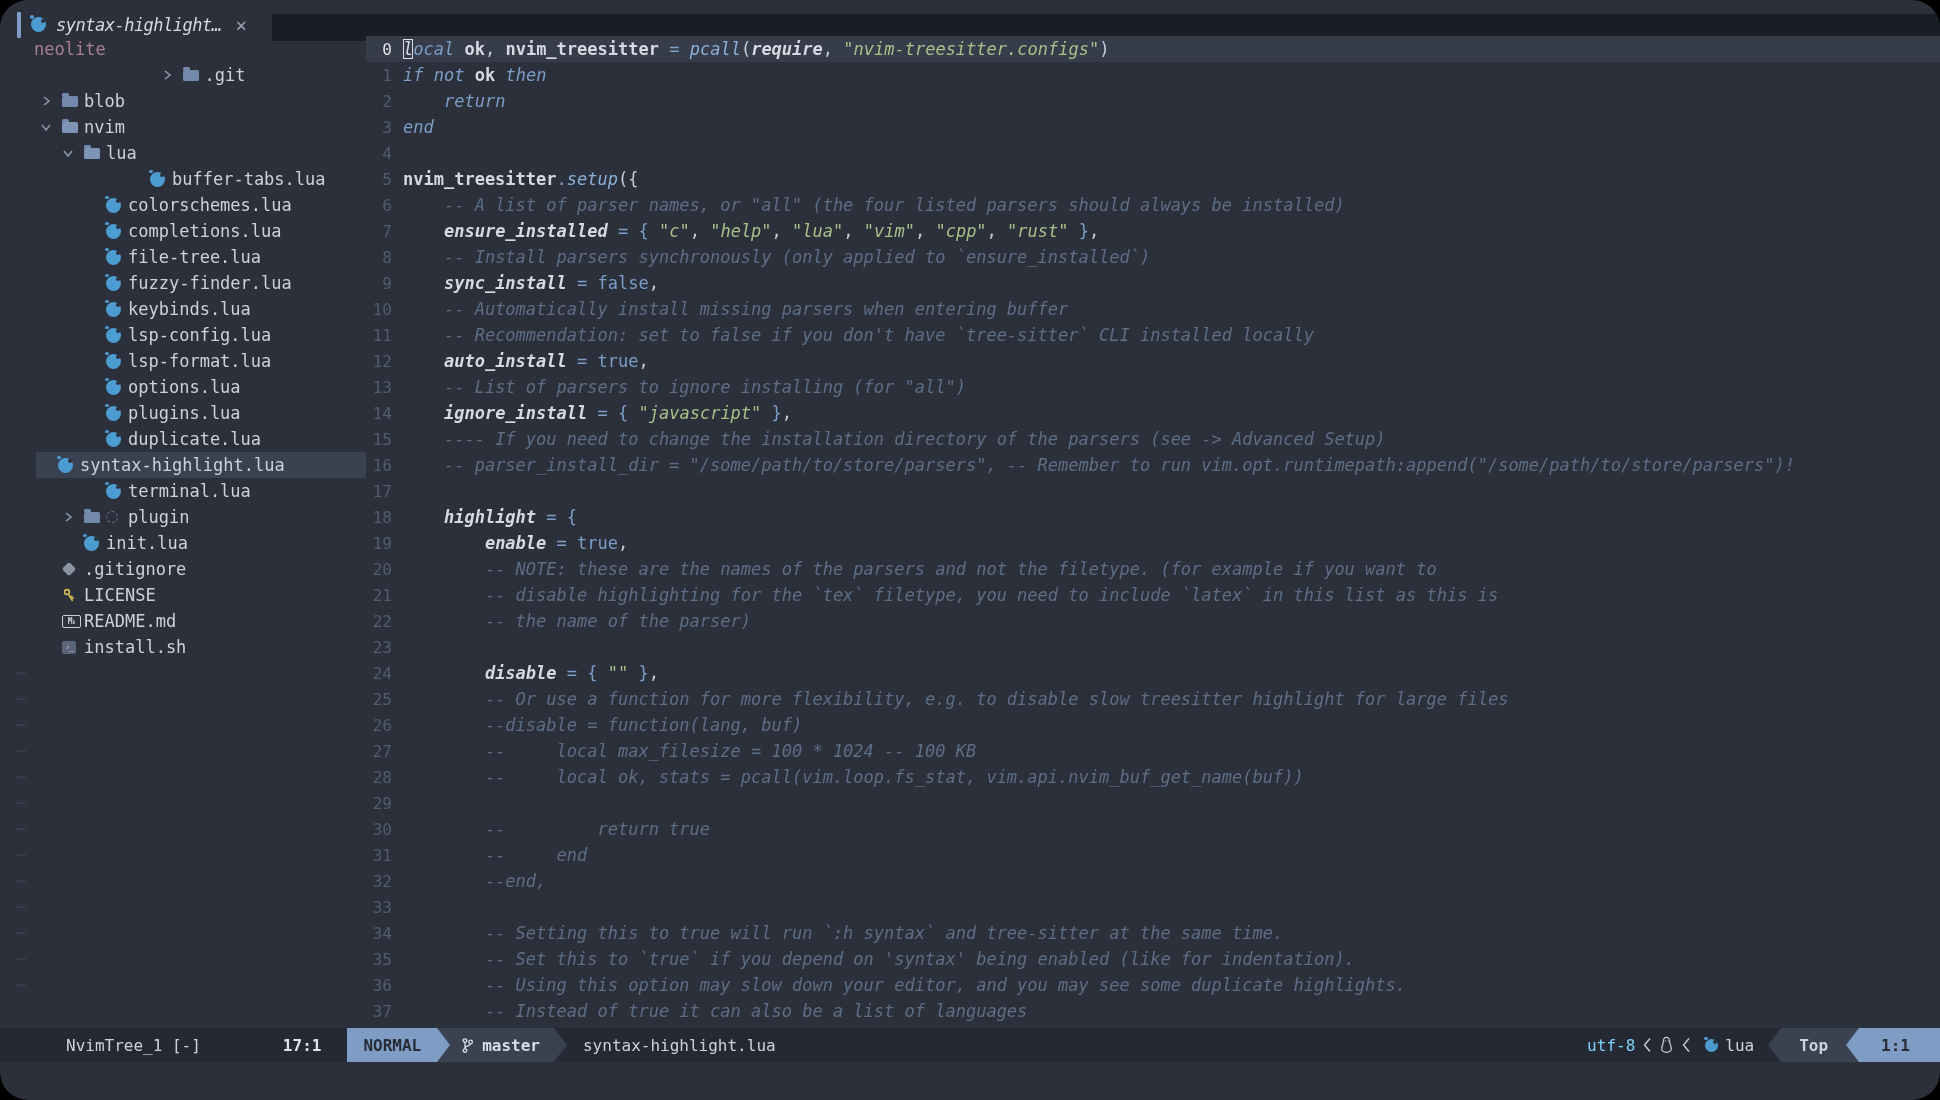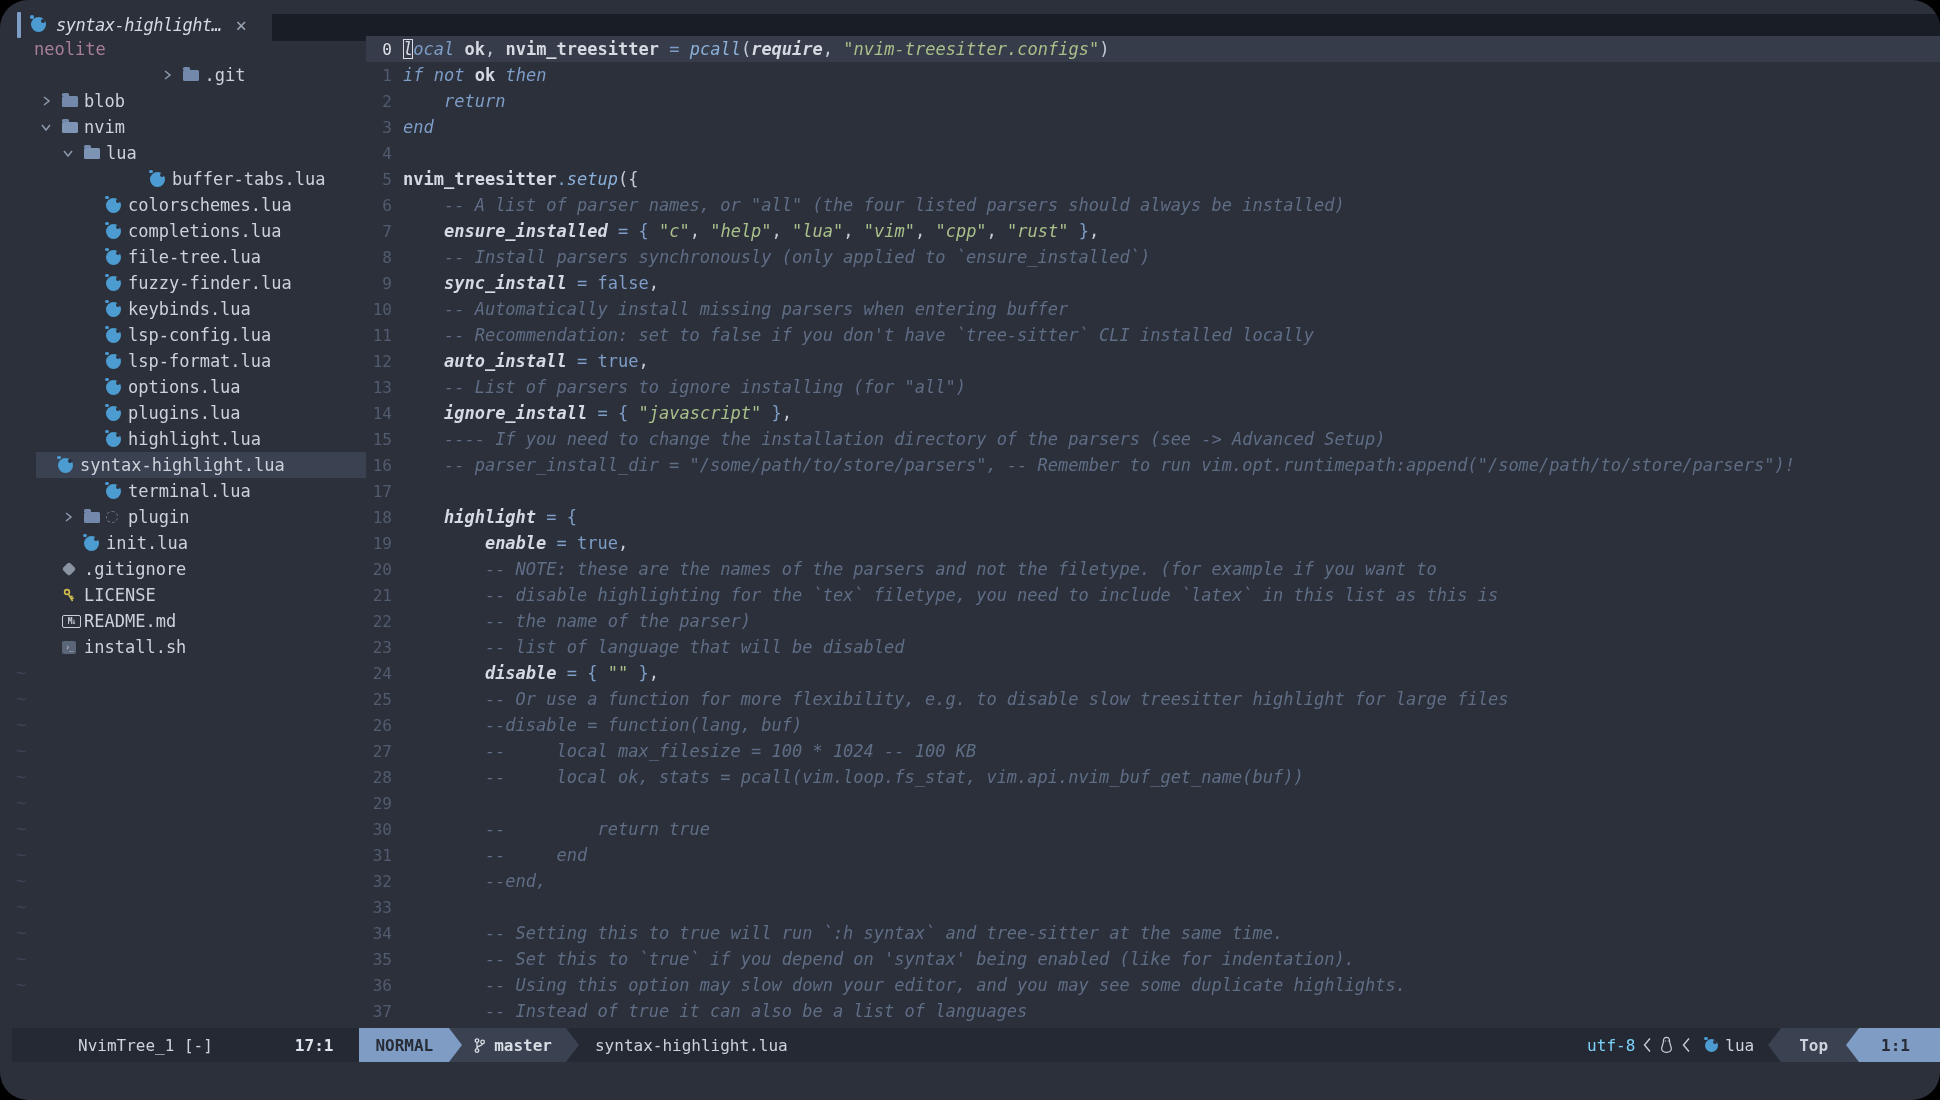--- a/index.html
+++ b/index.html
@@ -60,21 +60,21 @@
   .tk-id{color:var(--fg);font-weight:bold}
   .tk-fld{color:var(--fg);font-weight:bold;font-style:italic}
   .tk-str{color:var(--green);font-style:italic}
   .tk-com{color:var(--com);font-style:italic}
   .tk-pl{color:var(--fg-dim)}
   .tk-op{color:var(--blue)}
   .tk-bool{color:var(--blue)}
   .tk-cursor{color:var(--fg);font-style:italic;outline:1.5px solid #d8dde6;outline-offset:-1px}
 
   
-  .statusline{position:absolute;left:12px;right:0;top:1028px;height:34px;background:var(--slbg);display:flex;align-items:stretch;font-size:16px;color:#cdd3dc}
+  .statusline{position:absolute;left:0;right:0;top:1028px;height:34px;background:var(--slbg);display:flex;align-items:stretch;font-size:16px;color:#cdd3dc}
   .sl-left{display:flex;align-items:center}
   .sl-right{display:flex;align-items:center;margin-left:auto}
   .sl-item{display:flex;align-items:center}
   .sl-explorer{margin-left:66px}
   .sl-pos{margin-left:82px;font-weight:bold;color:#dfe3ea}
   .seg{display:flex;align-items:center;height:34px}
   .seg.mode{background:var(--slblue);color:var(--sldark);font-weight:bold;padding:0 16px;margin-left:26px}
   .seg.branch{background:var(--slseg);padding:0 14px 0 10px;font-weight:bold;color:#d9dee6;gap:7px}
   .seg.top{background:var(--slseg);padding:0 18px;font-weight:bold}
   .seg.ruler{background:var(--slblue);color:var(--sldark);font-weight:bold;padding:0 30px 0 22px}
@@ -223,21 +223,21 @@
             <span class="tree-icon">
               <span class="ic-lua"></span>
             </span>
             <span class="tree-label">plugins.lua</span>
           </div>
           <div class="tree-row" style="padding-left: 84px;">
             <span class="slot"></span>
             <span class="tree-icon">
               <span class="ic-lua"></span>
             </span>
-            <span class="tree-label">highlight.lua</span>
+            <span class="tree-label">duplicate.lua</span>
           </div>
           <div class="tree-row selected" style="padding-left: 48px;">
             <span class="slot"></span>
             <span class="tree-icon">
               <span class="ic-lua"></span>
             </span>
             <span class="tree-label">syntax-highlight.lua</span>
           </div>
           <div class="tree-row" style="padding-left: 84px;">
             <span class="slot"></span>
@@ -334,21 +334,21 @@
         <div class="eline"><span class="ln">13</span><span class="lcode"><span class="tk-pl">    </span><span class="tk-com">-- List of parsers to ignore installing (for "all")</span></span></div>
         <div class="eline"><span class="ln">14</span><span class="lcode"><span class="tk-pl">    </span><span class="tk-fld">ignore_install</span><span class="tk-pl"> </span><span class="tk-op">=</span><span class="tk-pl"> </span><span class="tk-op">{</span><span class="tk-pl"> </span><span class="tk-str">"javascript"</span><span class="tk-pl"> </span><span class="tk-op">}</span><span class="tk-pl">,</span></span></div>
         <div class="eline"><span class="ln">15</span><span class="lcode"><span class="tk-pl">    </span><span class="tk-com">---- If you need to change the installation directory of the parsers (see -&gt; Advanced Setup)</span></span></div>
         <div class="eline"><span class="ln">16</span><span class="lcode"><span class="tk-pl">    </span><span class="tk-com">-- parser_install_dir = "/some/path/to/store/parsers", -- Remember to run vim.opt.runtimepath:append("/some/path/to/store/parsers")!</span></span></div>
         <div class="eline"><span class="ln">17</span><span class="lcode"></span></div>
         <div class="eline"><span class="ln">18</span><span class="lcode"><span class="tk-pl">    </span><span class="tk-fld">highlight</span><span class="tk-pl"> </span><span class="tk-op">=</span><span class="tk-pl"> </span><span class="tk-op">{</span></span></div>
         <div class="eline"><span class="ln">19</span><span class="lcode"><span class="tk-pl">        </span><span class="tk-fld">enable</span><span class="tk-pl"> </span><span class="tk-op">=</span><span class="tk-pl"> </span><span class="tk-bool">true</span><span class="tk-pl">,</span></span></div>
         <div class="eline"><span class="ln">20</span><span class="lcode"><span class="tk-pl">        </span><span class="tk-com">-- NOTE: these are the names of the parsers and not the filetype. (for example if you want to</span></span></div>
         <div class="eline"><span class="ln">21</span><span class="lcode"><span class="tk-pl">        </span><span class="tk-com">-- disable highlighting for the `tex` filetype, you need to include `latex` in this list as this is</span></span></div>
         <div class="eline"><span class="ln">22</span><span class="lcode"><span class="tk-pl">        </span><span class="tk-com">-- the name of the parser)</span></span></div>
-        <div class="eline"><span class="ln">23</span><span class="lcode"><span class="tk-pl">        </span><span class="tk-com">-- list of language that will be disabled</span></span></div>
+        <div class="eline"><span class="ln">23</span></div>
         <div class="eline"><span class="ln">24</span><span class="lcode"><span class="tk-pl">        </span><span class="tk-fld">disable</span><span class="tk-pl"> </span><span class="tk-op">=</span><span class="tk-pl"> </span><span class="tk-op">{</span><span class="tk-pl"> </span><span class="tk-str">""</span><span class="tk-pl"> </span><span class="tk-op">}</span><span class="tk-pl">,</span></span></div>
         <div class="eline"><span class="ln">25</span><span class="lcode"><span class="tk-pl">        </span><span class="tk-com">-- Or use a function for more flexibility, e.g. to disable slow treesitter highlight for large files</span></span></div>
         <div class="eline"><span class="ln">26</span><span class="lcode"><span class="tk-pl">        </span><span class="tk-com">--disable = function(lang, buf)</span></span></div>
         <div class="eline"><span class="ln">27</span><span class="lcode"><span class="tk-pl">        </span><span class="tk-com">--     local max_filesize = 100 * 1024 -- 100 KB</span></span></div>
         <div class="eline"><span class="ln">28</span><span class="lcode"><span class="tk-pl">        </span><span class="tk-com">--     local ok, stats = pcall(vim.loop.fs_stat, vim.api.nvim_buf_get_name(buf))</span></span></div>
         <div class="eline"><span class="ln">29</span><span class="lcode"><span class="tk-pl">        </span></span></div>
         <div class="eline"><span class="ln">30</span><span class="lcode"><span class="tk-pl">        </span><span class="tk-com">--         return true</span></span></div>
         <div class="eline"><span class="ln">31</span><span class="lcode"><span class="tk-pl">        </span><span class="tk-com">--     end</span></span></div>
         <div class="eline"><span class="ln">32</span><span class="lcode"><span class="tk-pl">        </span><span class="tk-com">--end,</span></span></div>
         <div class="eline"><span class="ln">33</span><span class="lcode"></span></div>

